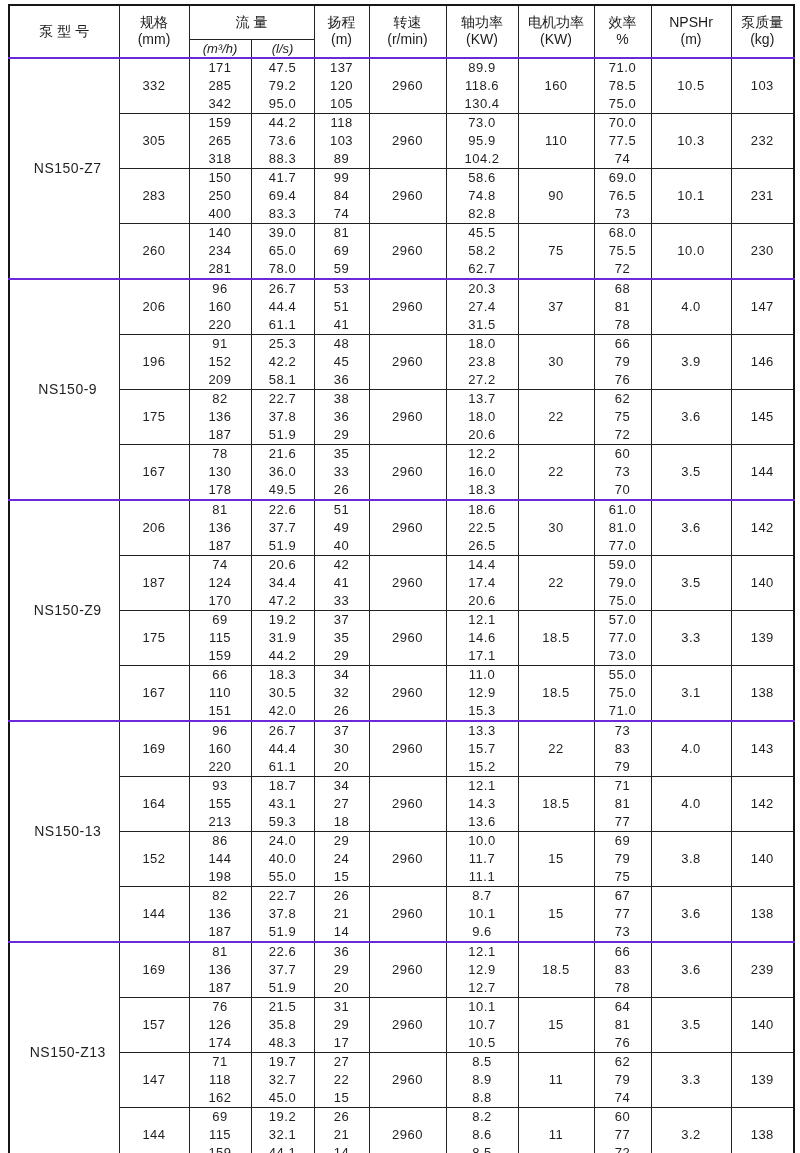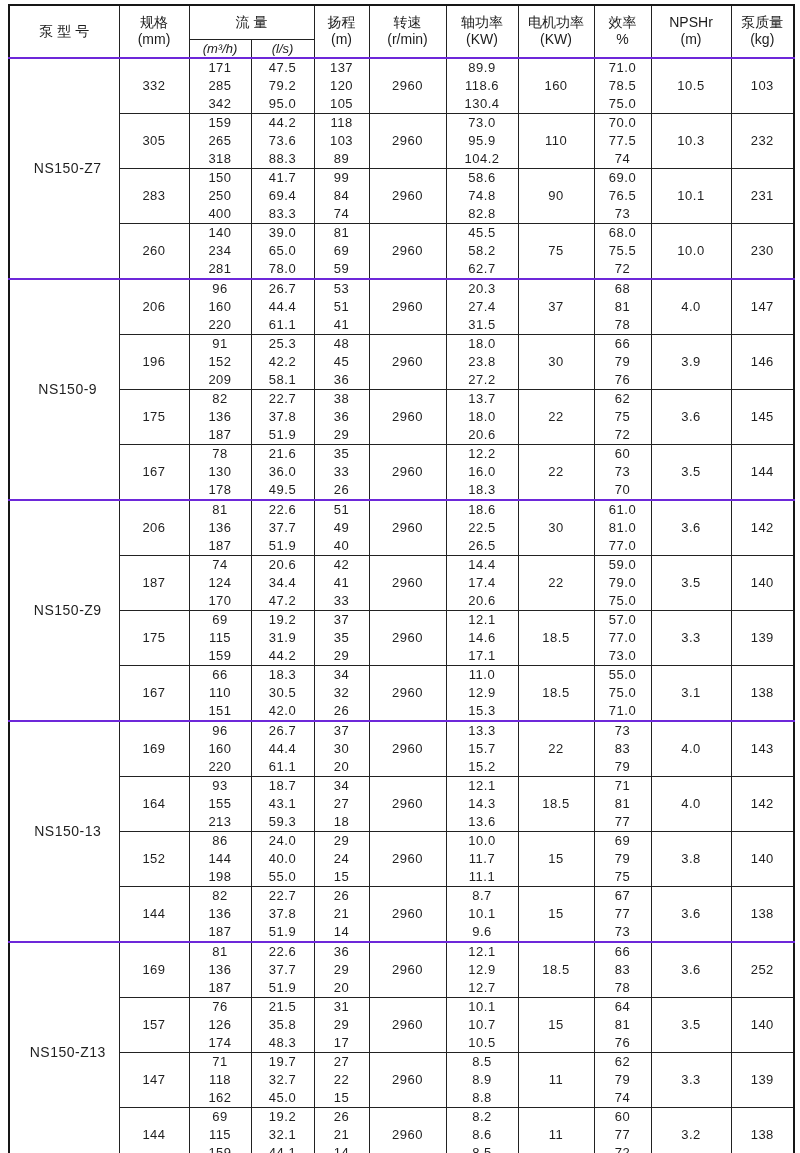--- a/index.html
+++ b/index.html
@@ -489,21 +489,21 @@
 20</td>
           <td>2960</td>
           <td>12.1
 12.9
 12.7</td>
           <td>18.5</td>
           <td>66
 83
 78</td>
           <td>3.6</td>
-          <td>252</td>
+          <td>239</td>
         </tr>
         <tr>
           <td>157</td>
           <td>76
 126
 174</td>
           <td>21.5
 35.8
 48.3</td>
           <td>31

